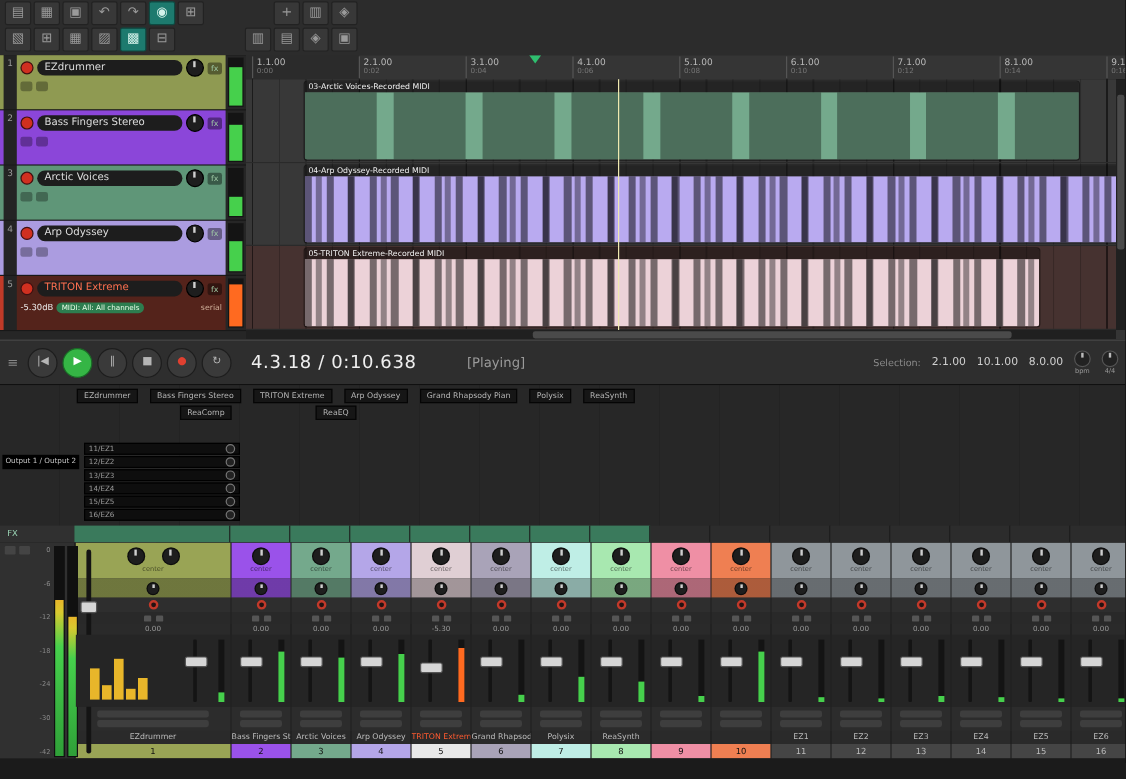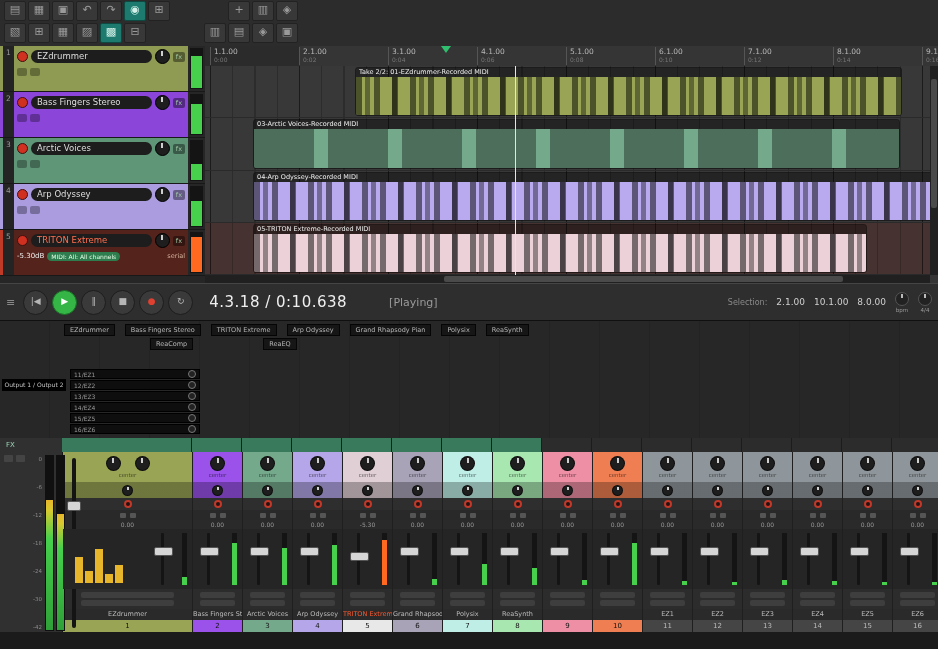--- a/index.html
+++ b/index.html
@@ -333,26 +333,20 @@
           <div class="tm">8.1.00</div>
           <div class="tt">0:14</div>
         </div>
         <div class="tick" style="left: 717px;">
           <div class="tm">9.1.00</div>
           <div class="tt">0:16</div>
         </div>
       </div>
     <div id="lanes">
         <div class="lane">
-          <div class="item" style="left: 150px; width: 545px;">
-            <div class="item-head">Take 2/2: 01-EZdrummer-Recorded MIDI</div>
-            <div class="item-body pat-dash" style="background-color: rgb(153, 164, 85);"></div>
-          </div>
-        </div>
-        <div class="lane">
           <div class="item" style="left: 48px; width: 645px;">
             <div class="item-head">03-Arctic Voices-Recorded MIDI</div>
             <div class="item-body pat-long" style="background-color: rgb(116, 169, 140);"></div>
           </div>
         </div>
         <div class="lane">
           <div class="item" style="left: 48px; width: 678px;">
             <div class="item-head">04-Arp Odyssey-Recorded MIDI</div>
             <div class="item-body pat-dash" style="background-color: rgb(185, 170, 240);"></div>
           </div>

